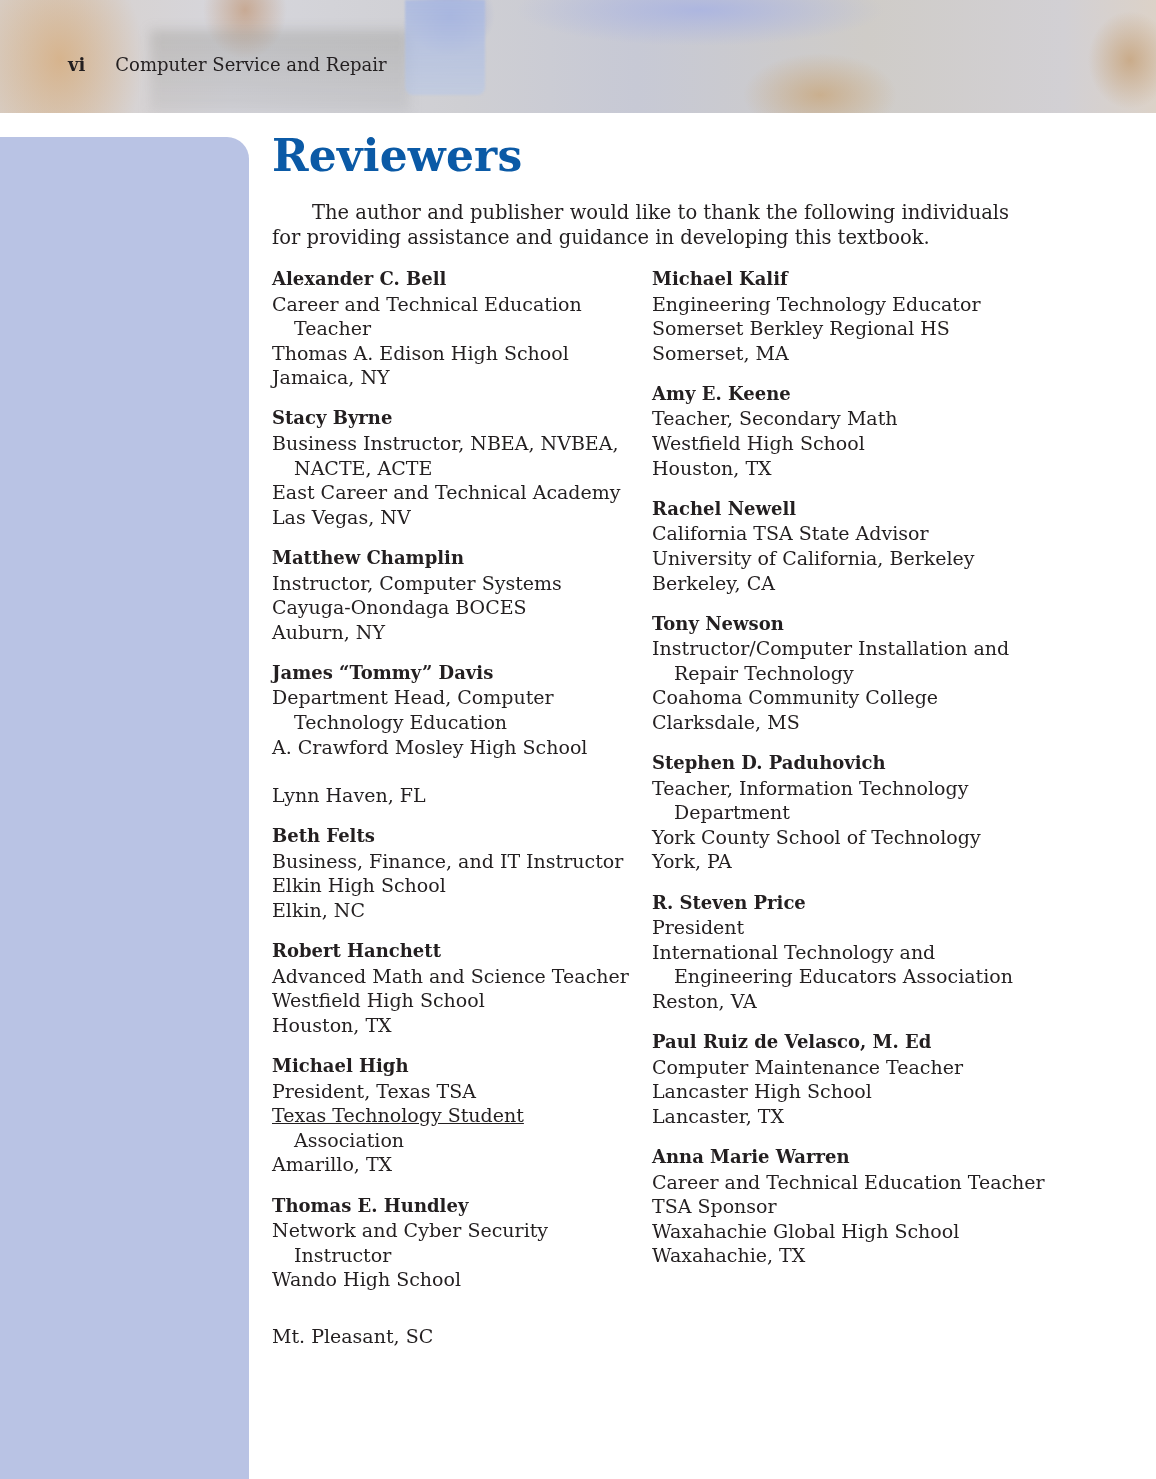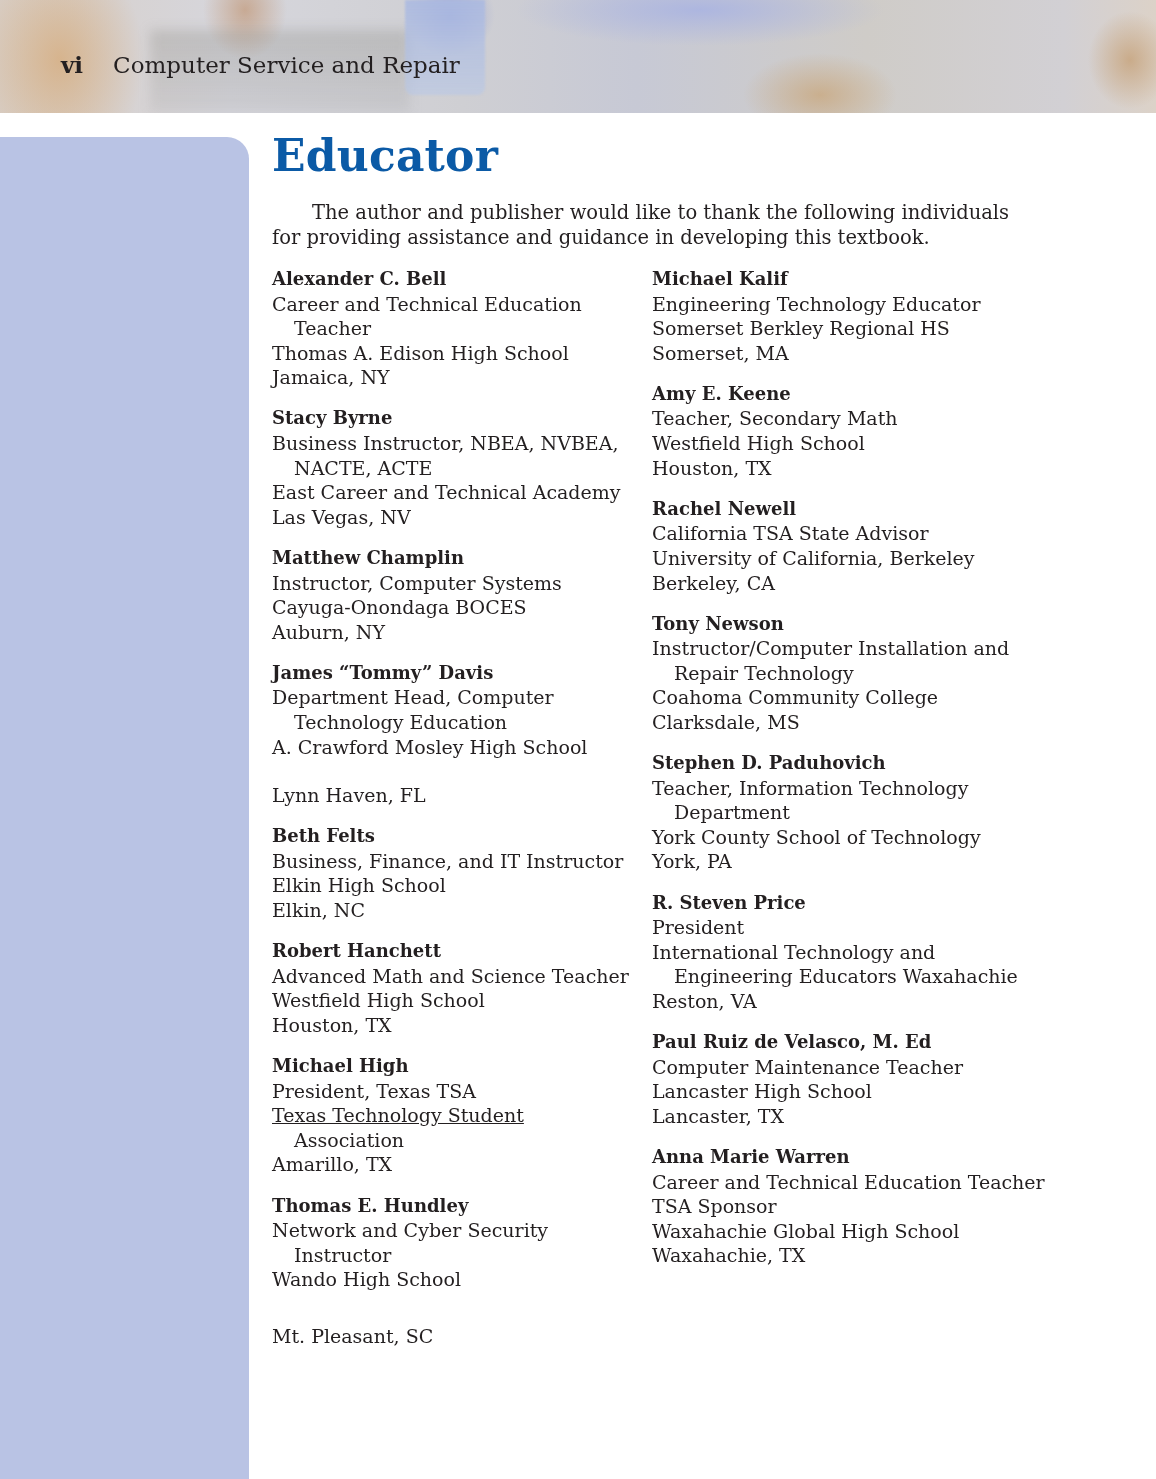--- a/index.html
+++ b/index.html
@@ -26,21 +26,21 @@
       background: linear-gradient(180deg, rgba(120,120,110,0.25), rgba(150,150,150,0.15));
       filter: blur(6px);
     }
     .header-banner .bracket {
       position: absolute; left: 405px; top: 0; width: 80px; height: 95px;
       background: linear-gradient(180deg, rgba(170,185,225,0.85), rgba(185,200,230,0.6));
       border-radius: 0 0 8px 8px;
       filter: blur(1px);
     }
     .running-head {
-      position: absolute; left: 61px; top: 53px; font-size: 23px; line-height: 24px;
+      position: absolute; left: 68px; top: 53px; font-size: 18px; line-height: 24px;
       white-space: nowrap;
       text-align: center;
     }
     .running-head .folio { font-weight: bold; margin-right: 30px; }
     .sidebar {
       position: absolute; left: 0; top: 137px; width: 249px; height: 1342px;
       background: #b9c3e4;
       border-top-right-radius: 22px;
     }
     .content {
@@ -76,21 +76,21 @@
   <div class="bracket"></div>
 </div>
 
 <div class="running-head">
   <span class="folio">vi</span><span>Computer Service and Repair</span>
 </div>
 
 <div class="sidebar"></div>
 
 <div class="content">
-  <h1 class="page-title">Educator</h1>
+  <h1 class="page-title">Reviewers</h1>
   <p class="intro">The author and publisher would like to thank the following individuals for providing assistance and guidance in developing this textbook.</p>
 
   <div class="columns">
     <div class="col col-left" id="col-left">
         <div class="entry">
           <div class="name">Alexander C. Bell</div>
           <div class="line" style="padding-left: 0px; text-indent: 0px;">Career and Technical Education</div>
           <div class="line" style="padding-left: 22px; text-indent: 0px;">Teacher</div>
           <div class="line" style="padding-left: 0px; text-indent: 0px;">Thomas A. Edison High School</div>
           <div class="line" style="padding-left: 0px; text-indent: 0px;">Jamaica, NY</div>
@@ -172,21 +172,21 @@
           <div class="name">Stephen D. Paduhovich</div>
           <div class="line" style="padding-left: 0px; text-indent: 0px;">Teacher, Information Technology</div>
           <div class="line" style="padding-left: 22px; text-indent: 0px;">Department</div>
           <div class="line" style="padding-left: 0px; text-indent: 0px;">York County School of Technology</div>
           <div class="line" style="padding-left: 0px; text-indent: 0px;">York, PA</div>
         </div>
         <div class="entry">
           <div class="name">R. Steven Price</div>
           <div class="line" style="padding-left: 0px; text-indent: 0px;">President</div>
           <div class="line" style="padding-left: 0px; text-indent: 0px;">International Technology and</div>
-          <div class="line" style="padding-left: 22px; text-indent: 0px;">Engineering Educators Waxahachie</div>
+          <div class="line" style="padding-left: 22px; text-indent: 0px;">Engineering Educators Association</div>
           <div class="line" style="padding-left: 0px; text-indent: 0px;">Reston, VA</div>
         </div>
         <div class="entry">
           <div class="name">Paul Ruiz de Velasco, M. Ed</div>
           <div class="line" style="padding-left: 0px; text-indent: 0px;">Computer Maintenance Teacher</div>
           <div class="line" style="padding-left: 0px; text-indent: 0px;">Lancaster High School</div>
           <div class="line" style="padding-left: 0px; text-indent: 0px;">Lancaster, TX</div>
         </div>
         <div class="entry">
           <div class="name">Anna Marie Warren</div>

